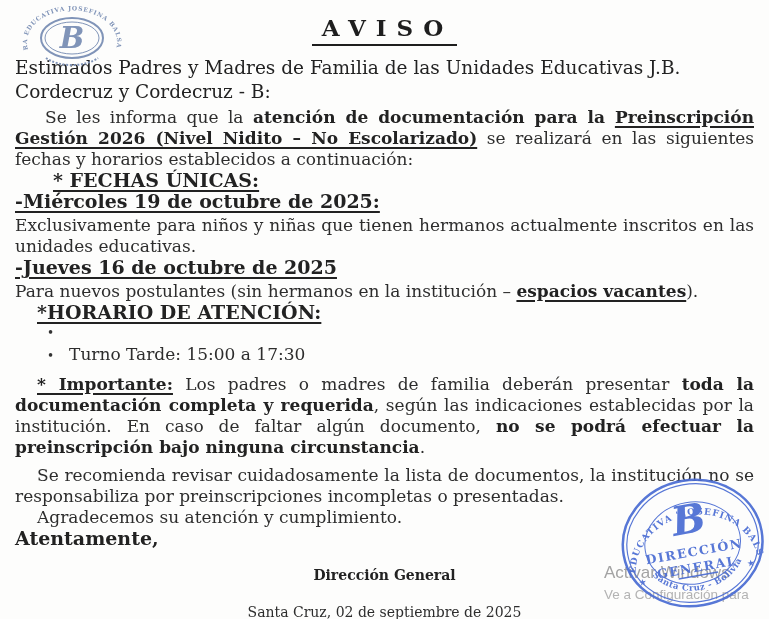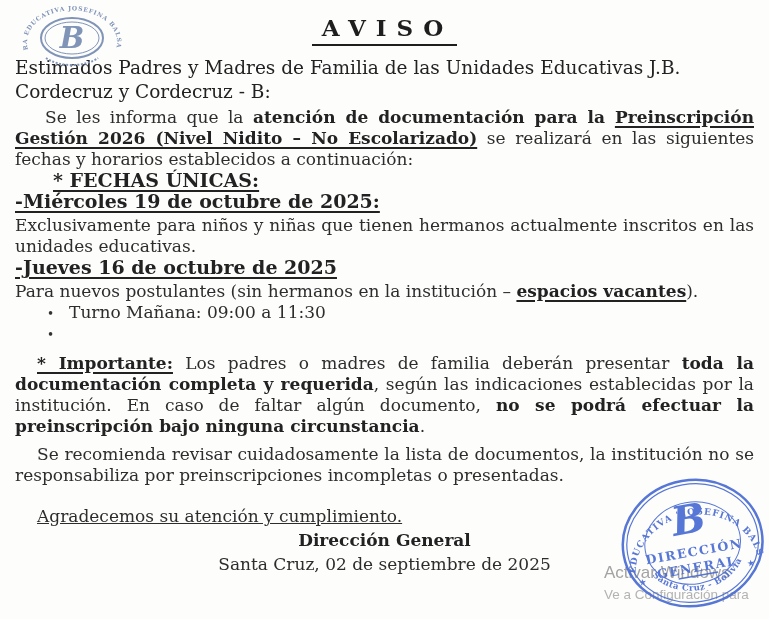--- a/index.html
+++ b/index.html
@@ -33,22 +33,22 @@
   .ind{text-indent:30px;}
   .ind-sm{text-indent:22px;}
   .fechas-h{margin-left:38px;}
   .horario-h{margin-left:22px;}
   .bullet-row{
     margin-left:32px;font-size:17px;line-height:21px;
     display:flex;gap:15px;align-items:baseline;
   }
   .bullet{font-size:12px;color:#333;}
   .mt7{margin-top:7px;}
-  .mt4{margin-top:20px;text-decoration:underline;}
-  .sig-center{text-align:center;font-size:17px;line-height:21px;margin:3px;}
+  .mt4{margin-top:0;}
+  .sig-center{text-align:center;font-size:14px;line-height:21px;margin:16px;}
   .sig-name{font-weight:bold;color:#222;}
   .logo{position:absolute;left:20px;top:5px;z-index:3;}
   .stamp{
     position:absolute;left:619px;top:477px;z-index:2;
     transform:rotate(-10deg);
     opacity:0.92;
   }
   .watermark{position:absolute;z-index:1;font-family:"Liberation Sans", sans-serif;}
   .wm1{left:604px;top:563px;font-size:17px;color:#a3a3a3;white-space:nowrap;}
   .wm2{left:604px;top:587px;font-size:13.5px;color:#b3b3b3;white-space:nowrap;}
@@ -80,33 +80,35 @@
   <p class="salutation">Estimados Padres y Madres de Familia de las Unidades Educativas J.B. Cordecruz y Cordecruz - B:</p>
 
   <p class="para ind"><span>Se les informa que la </span><span class="b">atención de documentación para la </span><span class="b u">Preinscripción Gestión 2026 (Nivel Nidito – No Escolarizado)</span><span> se realizará en las siguientes fechas y horarios establecidos a continuación:</span></p>
 
   <p class="hline u fechas-h">* FECHAS ÚNICAS:</p>
   <p class="hline u">-Miércoles 19 de octubre de 2025:</p>
   <p class="para">Exclusivamente para niños y niñas que tienen hermanos actualmente inscritos en las unidades educativas.</p>
   <p class="hline u">-Jueves 16 de octubre de 2025</p>
   <p class="para"><span>Para nuevos postulantes (sin hermanos en la institución – </span><span class="b u">espacios vacantes</span><span>).</span></p>
 
+  <p class="hline u horario-h">*HORARIO DE ATENCIÓN:</p>
   <div class="bullet-row">
     <span class="bullet">•</span>
-    <span>Turno Mañana: 09:00 a 11:30</span>
   </div>
   <div class="bullet-row">
     <span class="bullet">•</span>
+    <span>Turno Tarde: 15:00 a 17:30</span>
   </div>
 
   <p class="para ind-sm mt7"><span class="b u">* Importante:</span><span> Los padres o madres de familia deberán presentar </span><span class="b">toda la documentación completa y requerida</span><span>, según las indicaciones establecidas por la institución. En caso de faltar algún documento, </span><span class="b">no se podrá efectuar la preinscripción bajo ninguna circunstancia</span><span>.</span></p>
 
   <p class="para ind-sm mt7">Se recomienda revisar cuidadosamente la lista de documentos, la institución no se responsabiliza por preinscripciones incompletas o presentadas.</p>
 
   <p class="para ind-sm mt4">Agradecemos su atención y cumplimiento.</p>
+  <p class="hline">Atentamente,</p>
 
   <p class="sig-center sig-name">Dirección General</p>
   <p class="sig-center">Santa Cruz, 02 de septiembre de 2025</p>
 
   <div class="watermark wm1">Activar Windows</div>
   <div class="watermark wm2">Ve a Configuración para</div>
 
   <div class="stamp">
     <svg width="148" height="132" viewBox="0 0 148 132">
       <defs>

